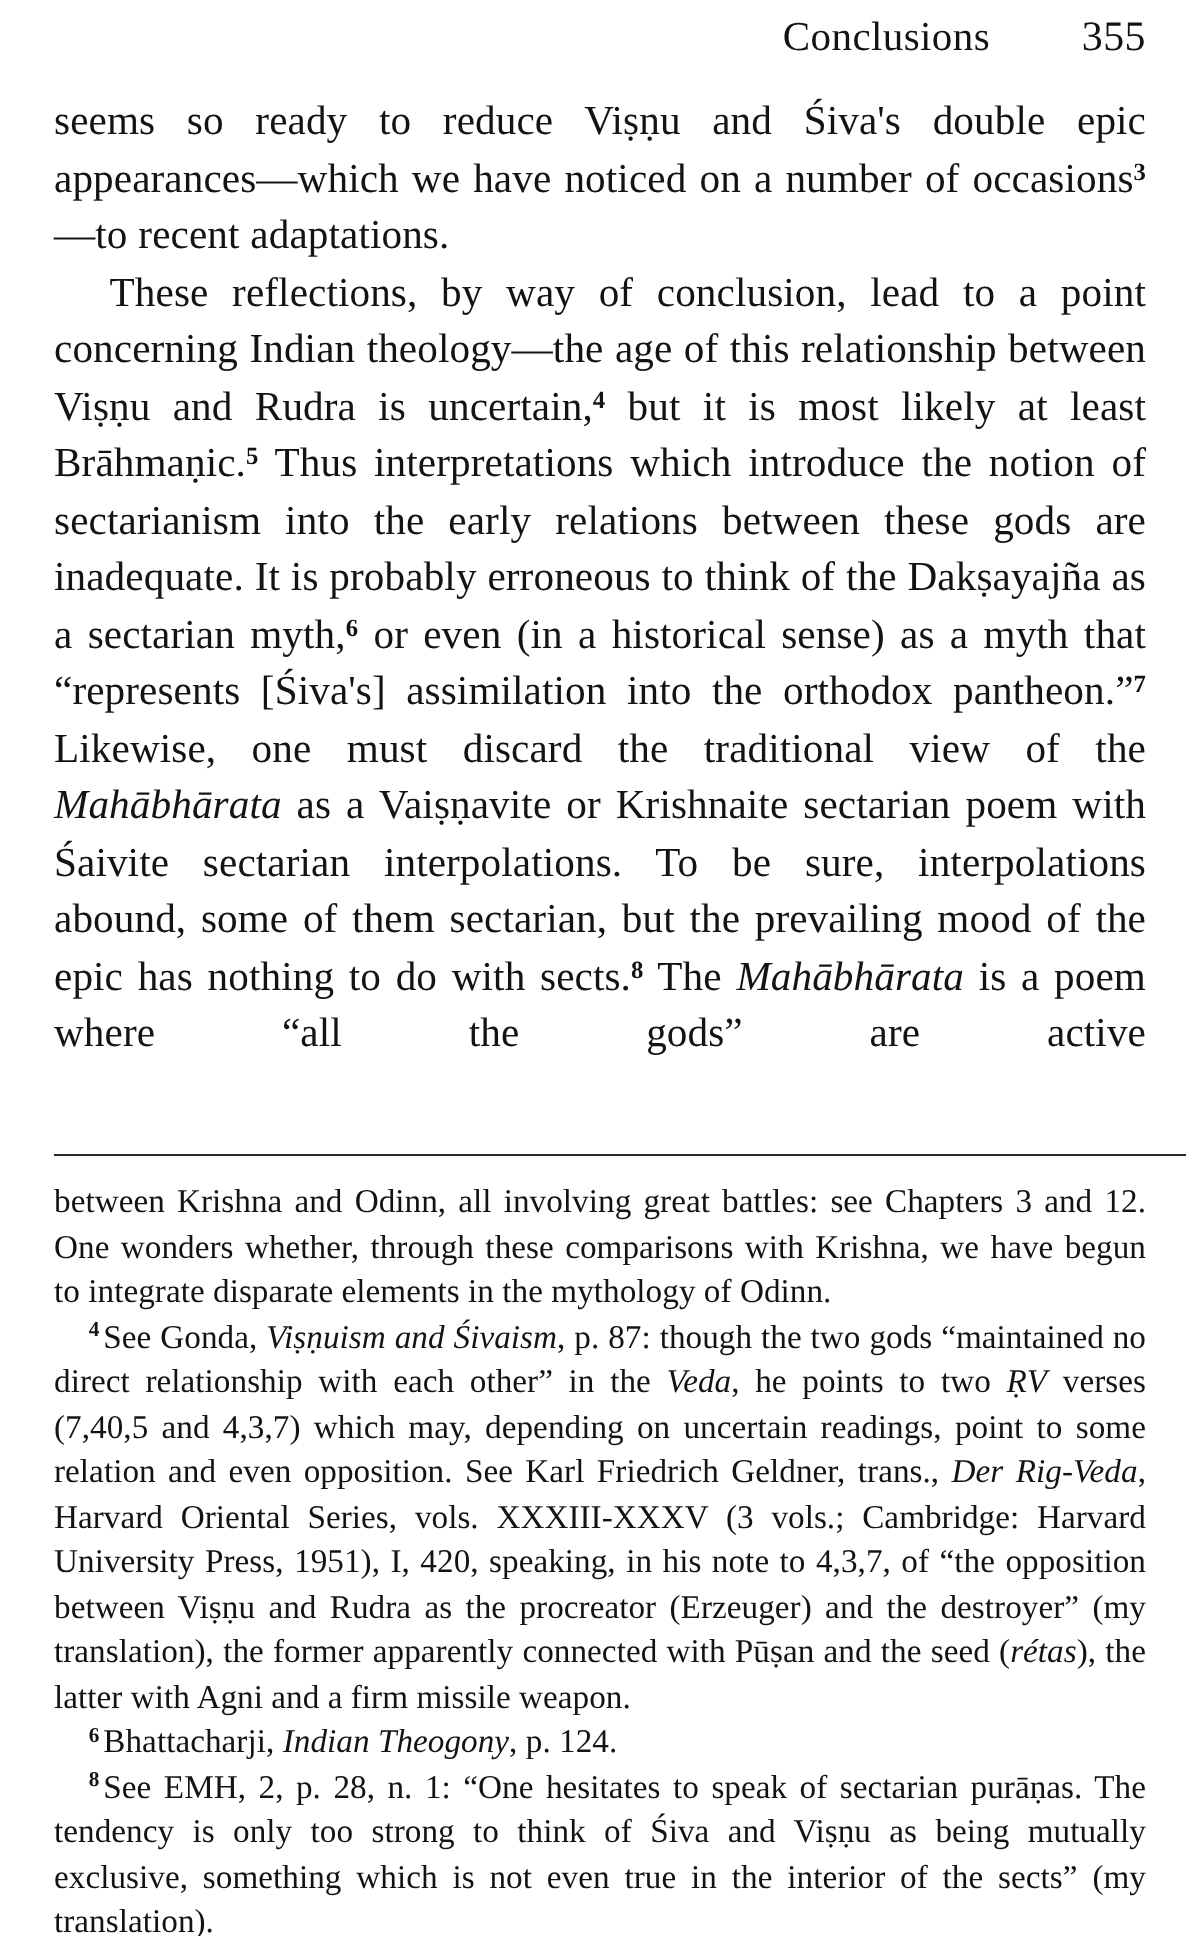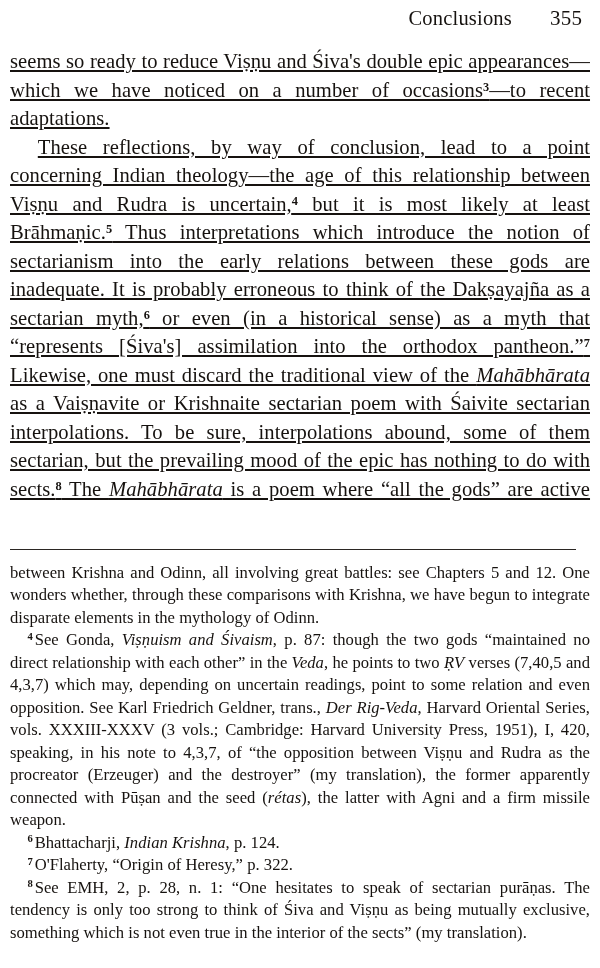--- a/index.html
+++ b/index.html
@@ -13,54 +13,54 @@
     overflow: hidden;
     font-family: "Liberation Serif", "DejaVu Serif", serif;
     color: #16120f;
     -webkit-font-smoothing: antialiased;
   }
   .page {
     position: relative;
     width: 600px;
     height: 688px;
     box-sizing: border-box;
-    padding: 0 10px;
+    padding: 0 27px;
   }
 
   
   .running-head {
     display: flex;
     justify-content: flex-end;
     align-items: baseline;
     font-size: 20.5px;
     letter-spacing: 0.2px;
     padding-top: 6px;
     padding-right: 0px;
   }
   .running-head .chapter-title {
     margin-right: 38px;
   }
   .running-head .folio {
     font-size: 21px;
     min-width: 40px;
+    text-align: right;
   }
 
   
   .body-text {
     margin-top: 16px;
     font-size: 20.6px;
     line-height: 1.385;
     text-align: justify;
     text-justify: inter-word;
     letter-spacing: 0.05px;
     word-spacing: 0.2px;
   }
   .body-text p {
     margin: 0;
-    text-decoration: underline;
   }
   .body-text p.indented {
     text-indent: 1.35em;
   }
   .body-text p.last-line-full {
     
   }
   .body-text p.last-line-full::after {
     content: "";
     display: inline-block;
@@ -121,20 +121,19 @@
   </div>
 
   <div class="body-text">
     <p id="para-continued">seems so ready to reduce Viṣṇu and Śiva's double epic appearances—which we have noticed on a number of occasions<sup class="ref">3</sup>—to recent adaptations.</p>
     <p id="para-reflections" class="indented last-line-full">These reflections, by way of conclusion, lead to a point concerning Indian theology—the age of this relationship between Viṣṇu and Rudra is uncertain,<sup class="ref">4</sup> but it is most likely at least Brāhmaṇic.<sup class="ref">5</sup> Thus interpretations which introduce the notion of sectarianism into the early relations between these gods are inadequate. It is probably erroneous to think of the Dakṣayajña as a sectarian myth,<sup class="ref">6</sup> or even (in a historical sense) as a myth that “represents [Śiva's] assimilation into the orthodox pantheon.”<sup class="ref">7</sup> Likewise, one must discard the traditional view of the <i>Mahābhārata</i> as a Vaiṣṇavite or Krishnaite sectarian poem with Śaivite sectarian interpolations. To be sure, interpolations abound, some of them sectarian, but the prevailing mood of the epic has nothing to do with sects.<sup class="ref">8</sup> The <i>Mahābhārata</i> is a poem where “all the gods” are active</p>
   </div>
 
   <hr class="note-rule">
 
   <div class="footnotes" id="footnotes-container">
-      <p class="cont">between Krishna and Odinn, all involving great battles: see Chapters 5 and 12. One wonders whether, through these comparisons with Krishna, we have begun to integrate disparate elements in the mythology of Odinn.</p>
+      <p class="cont">between Krishna and Odinn, all involving great battles: see Chapters 3 and 12. One wonders whether, through these comparisons with Krishna, we have begun to integrate disparate elements in the mythology of Odinn.</p>
       <p class="hanging"><sup class="note-marker">4</sup>See Gonda, <i>Viṣṇuism and Śivaism</i>, p. 87: though the two gods “maintained no direct relationship with each other” in the <i>Veda</i>, he points to two <i>ṚV</i> verses (7,40,5 and 4,3,7) which may, depending on uncertain readings, point to some relation and even opposition. See Karl Friedrich Geldner, trans., <i>Der Rig-Veda</i>, Harvard Oriental Series, vols. XXXIII-XXXV (3 vols.; Cambridge: Harvard University Press, 1951), I, 420, speaking, in his note to 4,3,7, of “the opposition between Viṣṇu and Rudra as the procreator (Erzeuger) and the destroyer” (my translation), the former apparently connected with Pūṣan and the seed (<i>rétas</i>), the latter with Agni and a firm missile weapon.</p>
-      <p class="hanging"><sup class="note-marker">6</sup>Bhattacharji, <i>Indian Krishna</i>, p. 124.</p>
-      <p class="hanging"><sup class="note-marker">7</sup>O'Flaherty, “Origin of Heresy,” p. 322.</p>
+      <p class="hanging"><sup class="note-marker">6</sup>Bhattacharji, <i>Indian Theogony</i>, p. 124.</p>
       <p class="hanging"><sup class="note-marker">8</sup>See EMH, 2, p. 28, n. 1: “One hesitates to speak of sectarian purāṇas. The tendency is only too strong to think of Śiva and Viṣṇu as being mutually exclusive, something which is not even true in the interior of the sects” (my translation).</p>
     </div>
 
 </div>
 
 </body></html>

